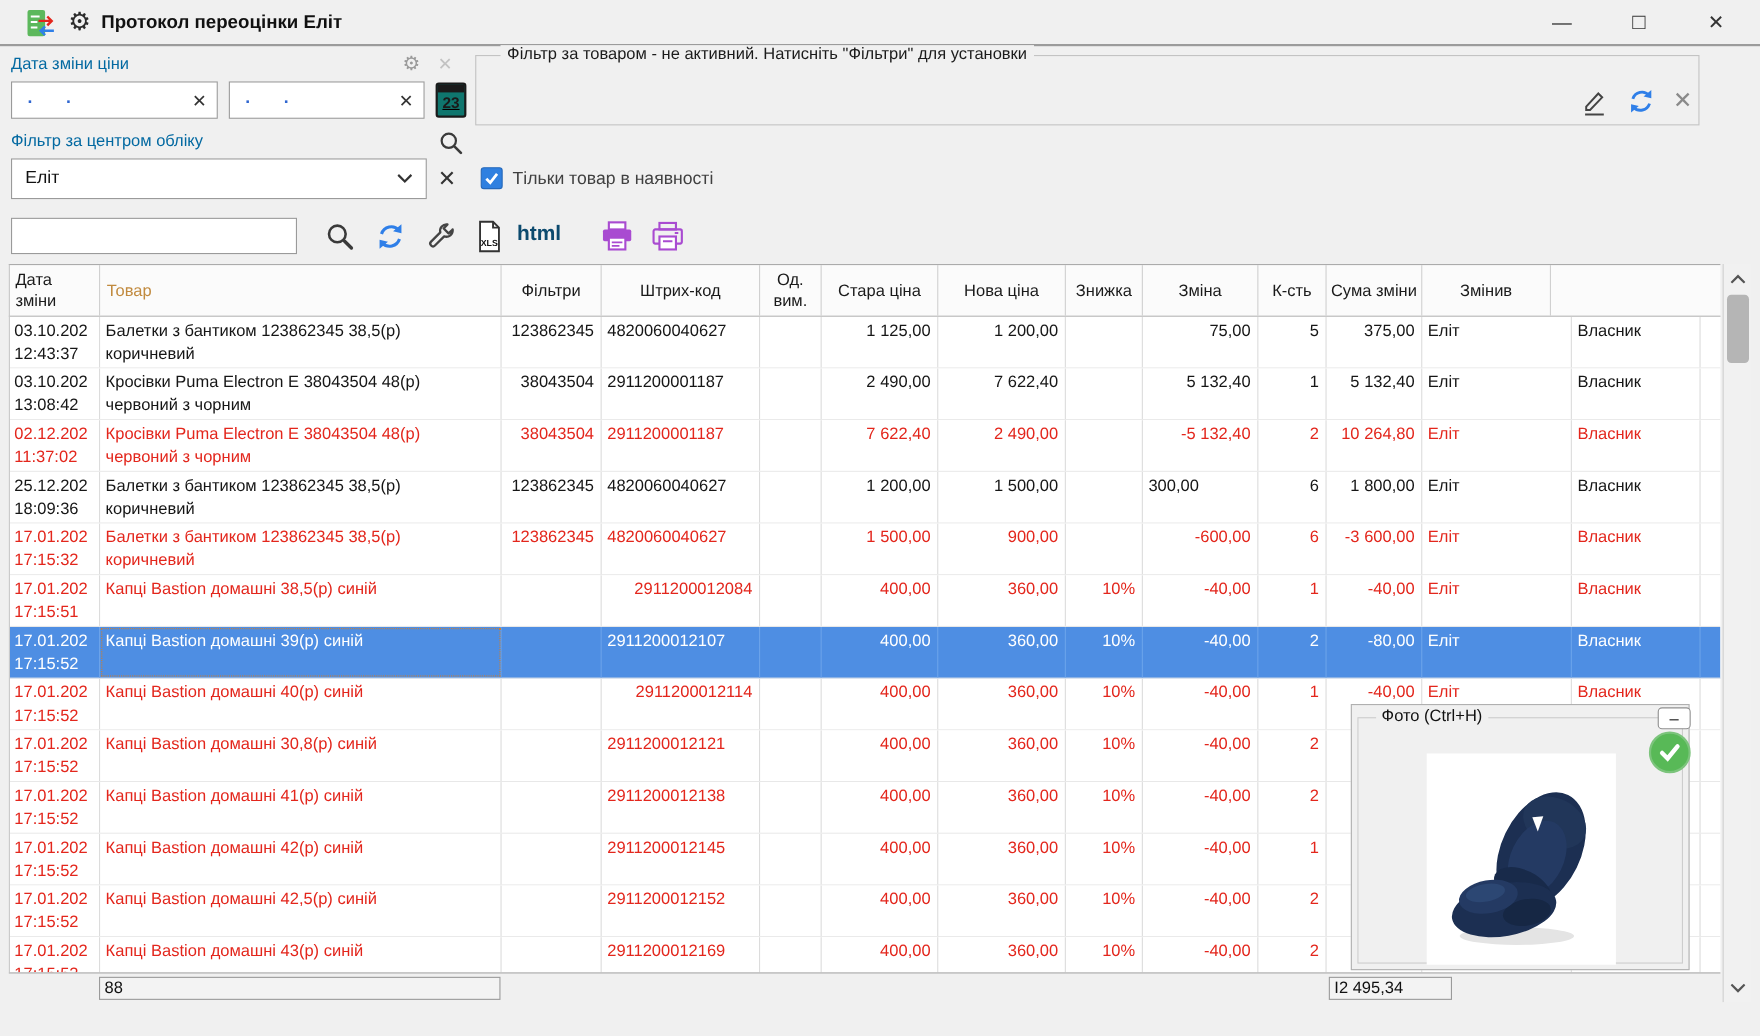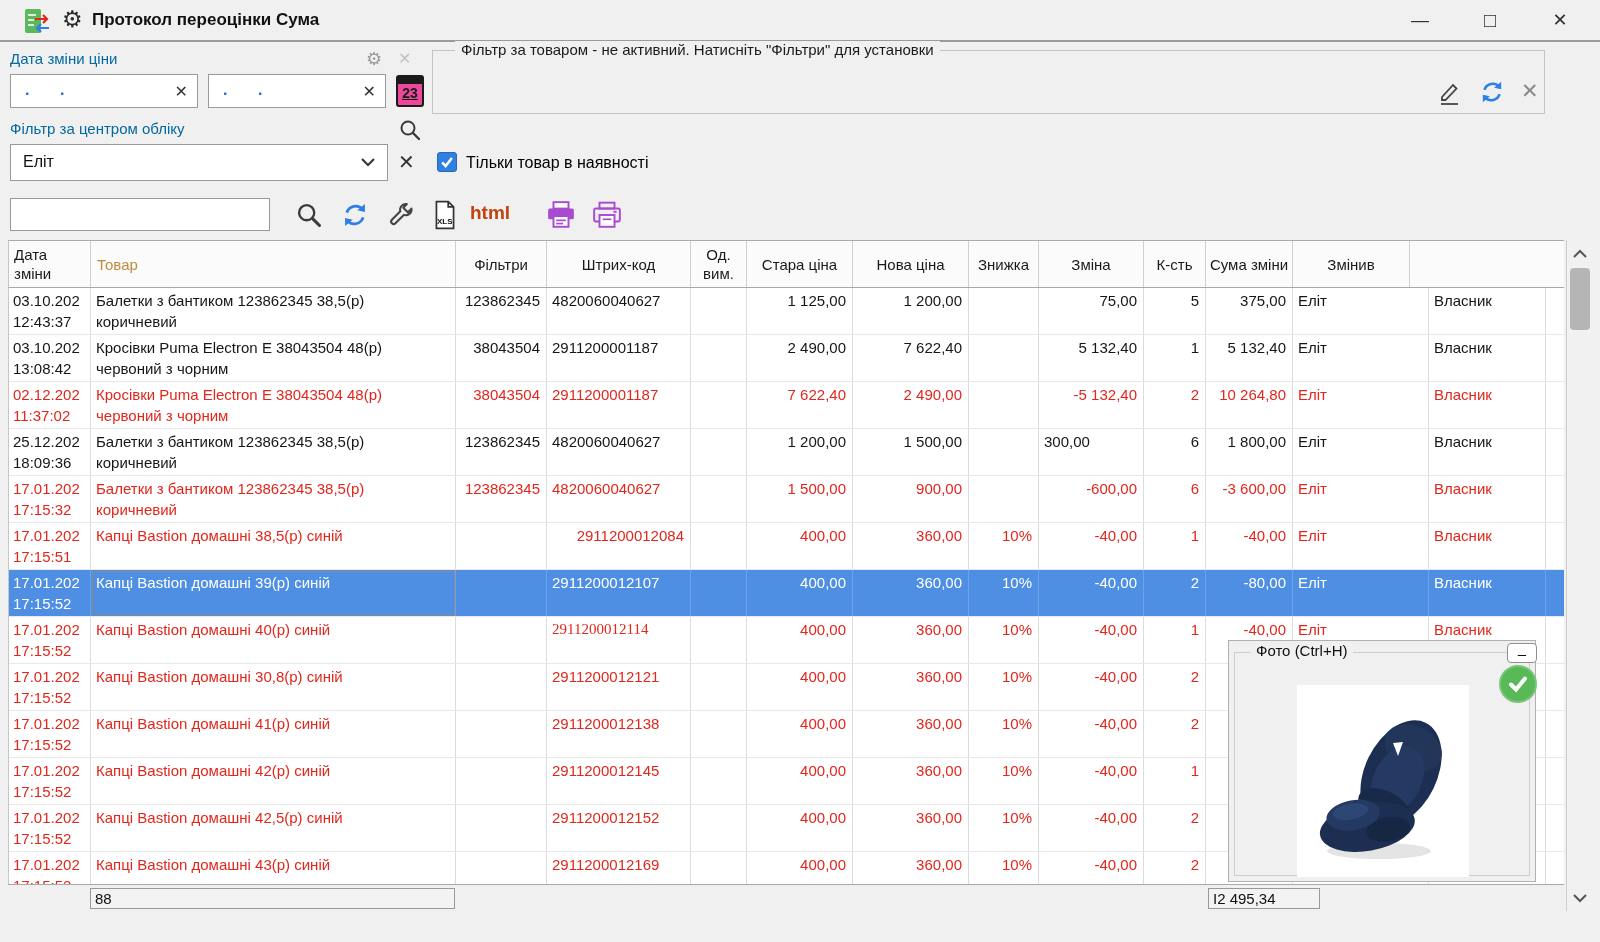--- a/index.html
+++ b/index.html
@@ -63,39 +63,39 @@
       <svg width="30" height="30" viewBox="0 0 30 30">
         <rect x="3" y="2" width="16" height="24" rx="2" fill="#5cb85c"></rect>
         <line x1="6" y1="8" x2="14" y2="8" stroke="#fff" stroke-width="1.6"></line>
         <line x1="6" y1="13" x2="12" y2="13" stroke="#fff" stroke-width="1.6"></line>
         <line x1="6" y1="18" x2="12" y2="18" stroke="#fff" stroke-width="1.6"></line>
         <path d="M13 12 h12 m-4 -4 l4 4 -4 4" fill="none" stroke="#e3261c" stroke-width="2.2"></path>
         <path d="M27 21 h-12 m4 -4 l-4 4 4 4" fill="none" stroke="#2f7fe8" stroke-width="2.2"></path>
       </svg>
     </span>
     <span class="abs" style="left:62px;top:6px;font-size:23px;color:#2b2b2b;">⚙</span>
-    <span class="abs" id="app-title">Протокол переоцінки Сума</span>
+    <span class="abs" id="app-title">Протокол переоцінки Еліт</span>
     <div class="abs winbtn" style="left:1396px;">—</div>
     <div class="abs winbtn" style="left:1466px;font-size:20px;">□</div>
     <div class="abs winbtn" style="left:1536px;">✕</div>
   </div>
 
   <span class="abs glabel" style="left:10px;top:50px;">Дата зміни ціни</span>
   <span class="abs" style="left:366px;top:48px;font-size:18px;color:#9a9a9a;">⚙</span>
   <span class="abs" style="left:398px;top:49px;font-size:16px;color:#c2c2c2;">✕</span>
 
   <div class="abs field" style="left:10px;top:74px;width:188px;height:34px;">
     <span class="abs ph" style="left:14px;top:6px;font-size:16px;">. .</span>
     <span class="abs xclr" style="right:9px;top:7px;">✕</span>
   </div>
   <div class="abs field" style="left:208px;top:74px;width:178px;height:34px;">
     <span class="abs ph" style="left:14px;top:6px;font-size:16px;">. .</span>
     <span class="abs xclr" style="right:9px;top:7px;">✕</span>
   </div>
-  <div class="abs" style="left:396px;top:75px;width:28px;height:32px;border:2px solid #1a1a1a;border-radius:3px;background:#ec4899;text-decoration:underline;">
+  <div class="abs" style="left:396px;top:75px;width:28px;height:32px;border:2px solid #1a1a1a;border-radius:3px;background:#0f766e;text-decoration:underline;">
     <div style="height:7px;background:#1a1a1a;"></div>
     <div style="text-align:center;font-size:14px;font-weight:bold;color:#1a1a1a;line-height:19px;">23</div>
   </div>
 
   <span class="abs glabel" style="left:10px;top:120px;">Фільтр за центром обліку</span>
   <span class="abs" style="left:398px;top:118px;">
     <svg width="24" height="24" viewBox="0 0 24 24">
         <circle cx="10" cy="10" r="6.5" fill="none" stroke="#3a3a3a" stroke-width="2"></circle>
         <line x1="15.5" y1="15.5" x2="21" y2="21" stroke="#3a3a3a" stroke-width="2.4" stroke-linecap="round"></line>
       </svg>
@@ -127,21 +127,21 @@
         </svg>
     </span>
     <span class="abs" style="left:1088px;top:28px;font-size:21px;color:#8a8a8a;">✕</span>
   </div>
 
   <div class="abs" id="chk">
     <svg width="16" height="16" viewBox="0 0 18 18">
         <polyline points="3.5,9.5 7.5,13.5 14.5,4.5" fill="none" stroke="#fff" stroke-width="2.8"></polyline>
       </svg>
   </div>
-  <span class="abs" style="left:466px;top:154px;font-size:16px;color:#000000;">Тільки товар в наявності</span>
+  <span class="abs" style="left:466px;top:154px;font-size:16px;color:#404040;">Тільки товар в наявності</span>
 
   <input class="abs" id="searchbox" value="" style="">
   <span class="abs tico" style="left:294px;">
     <svg width="28" height="28" viewBox="0 0 24 24">
         <circle cx="10" cy="10" r="6.5" fill="none" stroke="#3a3a3a" stroke-width="2"></circle>
         <line x1="15.5" y1="15.5" x2="21" y2="21" stroke="#3a3a3a" stroke-width="2.6" stroke-linecap="round"></line>
       </svg>
   </span>
   <span class="abs tico" style="left:340px;">
     <svg width="30" height="28" viewBox="0 0 24 24">
@@ -156,21 +156,21 @@
         <path d="M21 6.5a5 5 0 0 1-6.6 5.4L7.2 19a2.1 2.1 0 0 1-3-3l7.2-7.2A5 5 0 0 1 17 2.6l-3 3.2 3.8 3.8 3.2-3z" fill="none" stroke="#444" stroke-width="1.8" stroke-linejoin="round"></path>
       </svg>
   </span>
   <span class="abs tico" style="left:430px;">
     <svg width="26" height="30" viewBox="0 0 24 28">
       <path d="M4 1.5h11l5 5V26.5H4z" fill="#fff" stroke="#333" stroke-width="1.6"></path>
       <path d="M15 1.5v5h5" fill="none" stroke="#333" stroke-width="1.6"></path>
       <text x="4.5" y="22" font-size="7.5" font-weight="bold" fill="#111">XLS</text>
     </svg>
   </span>
-  <span class="abs" style="left:470px;top:202px;font-size:19px;font-weight:bold;color:#c2410c;">html</span>
+  <span class="abs" style="left:470px;top:202px;font-size:19px;font-weight:bold;color:#0c4a6e;">html</span>
   <span class="abs tico" style="left:546px;">
     <svg width="30" height="28" viewBox="0 0 28 26">
       <rect x="7" y="1" width="14" height="6" fill="#fff" stroke="#a94bd1" stroke-width="1.8"></rect>
       <rect x="2" y="7" width="24" height="10" rx="1.5" fill="#a94bd1"></rect>
       <rect x="7" y="14" width="14" height="10" fill="#fff" stroke="#a94bd1" stroke-width="1.8"></rect>
       <line x1="9.5" y1="18" x2="18.5" y2="18" stroke="#a94bd1" stroke-width="1.6"></line>
       <line x1="9.5" y1="21" x2="16" y2="21" stroke="#a94bd1" stroke-width="1.6"></line>
     </svg>
   </span>
   <span class="abs tico" style="left:592px;">
@@ -324,21 +324,21 @@
         <div class="cell kcenter" style="width: 136px; text-align: left;">Еліт</div>
         <div class="cell kchanged_by" style="width: 117px; text-align: left;">Власник</div>
       </div>
       <div class="trow red">
         <div class="cell date" style="width: 82px;">
           <span>17.01.202</span>
           <span>17:15:52</span>
         </div>
         <div class="cell kproduct" style="width: 365px; text-align: left;">Капці Bastion домашні 40(р) синій</div>
         <div class="cell karticle" style="width: 91px; text-align: right;"></div>
-        <div class="cell kbarcode" style="width: 144px; text-align: left; font-family: Liberation Serif, serif;">2911200012114</div>
+        <div class="cell kbarcode" style="width: 144px; text-align: right;">2911200012114</div>
         <div class="cell kunit" style="width: 56px; text-align: center;"></div>
         <div class="cell kold_price" style="width: 106px; text-align: right;">400,00</div>
         <div class="cell knew_price" style="width: 116px; text-align: right;">360,00</div>
         <div class="cell kdiscount" style="width: 70px; text-align: right;">10%</div>
         <div class="cell kchange" style="width: 105px; text-align: right;">-40,00</div>
         <div class="cell kqty" style="width: 62px; text-align: right;">1</div>
         <div class="cell ksum" style="width: 87px; text-align: right;">-40,00</div>
         <div class="cell kcenter" style="width: 136px; text-align: left;">Еліт</div>
         <div class="cell kchanged_by" style="width: 117px; text-align: left;">Власник</div>
       </div>

